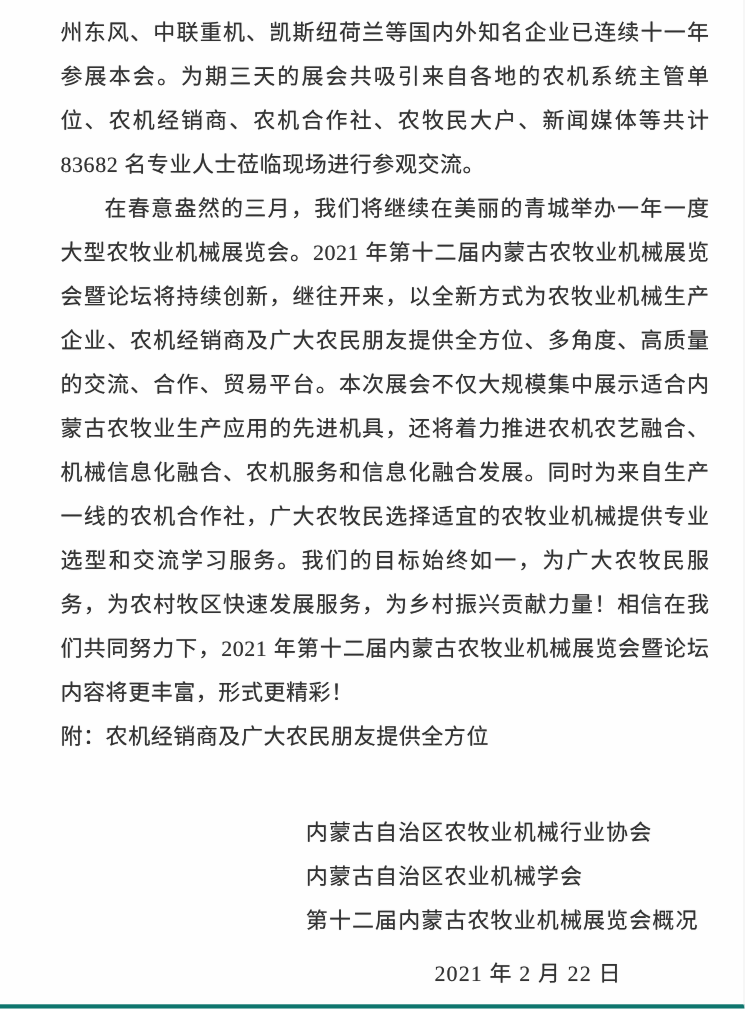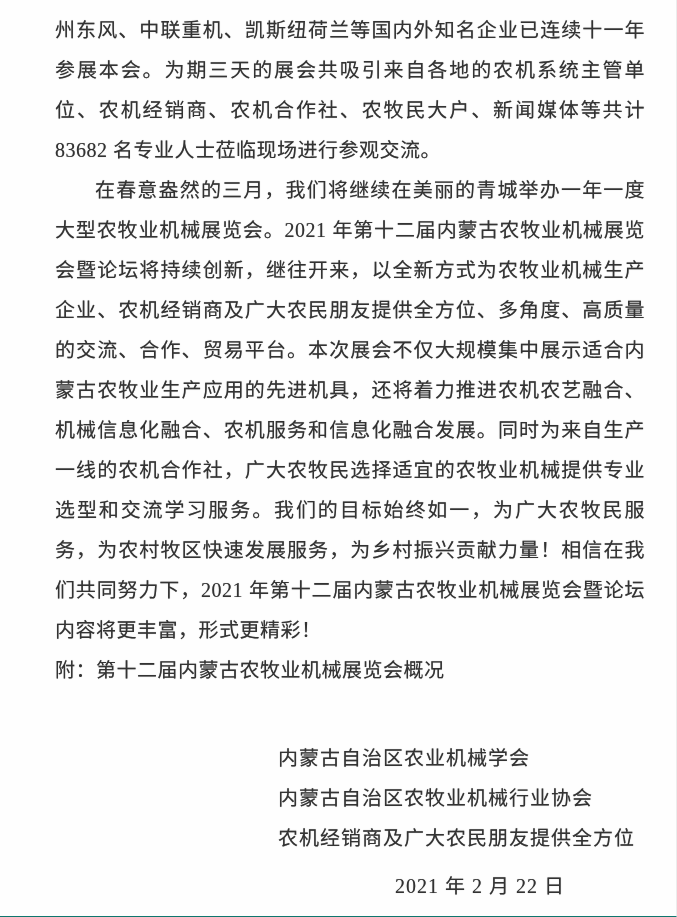--- a/index.html
+++ b/index.html
@@ -7,21 +7,21 @@
     padding: 0;
     background: #ffffff;
   }
   .page {
     position: relative;
     width: 677px;
     height: 917px;
     box-sizing: border-box;
     background: #fefefe;
     border-right: 1px solid #ececec;
-    border-bottom: 1px solid #0f766e;
+    border-bottom: 4px solid #0f766e;
     overflow: hidden;
     font-family: "Liberation Serif", "DejaVu Serif", serif;
     color: #333333;
   }
   .content {
     position: absolute;
     top: 10px;
     left: 55px;
     width: 590px;
   }
@@ -61,23 +61,23 @@
 </head>
 <body>
 
 <div class="page">
   <div class="content">
 
     <p class="para">州东风、中联重机、凯斯纽荷兰等国内外知名企业已连续十一年参展本会。为期三天的展会共吸引来自各地的农机系统主管单位、农机经销商、农机合作社、农牧民大户、新闻媒体等共计 83682 名专业人士莅临现场进行参观交流。</p>
 
     <p class="para indent">在春意盎然的三月，我们将继续在美丽的青城举办一年一度大型农牧业机械展览会。2021 年第十二届内蒙古农牧业机械展览会暨论坛将持续创新，继往开来，以全新方式为农牧业机械生产企业、农机经销商及广大农民朋友提供全方位、多角度、高质量的交流、合作、贸易平台。本次展会不仅大规模集中展示适合内蒙古农牧业生产应用的先进机具，还将着力推进农机农艺融合、机械信息化融合、农机服务和信息化融合发展。同时为来自生产一线的农机合作社，广大农牧民选择适宜的农牧业机械提供专业选型和交流学习服务。我们的目标始终如一，为广大农牧民服务，为农村牧区快速发展服务，为乡村振兴贡献力量！相信在我们共同努力下，2021 年第十二届内蒙古农牧业机械展览会暨论坛内容将更丰富，形式更精彩！</p>
 
-    <p class="para">附：第十二届内蒙古农牧业机械展览会概况</p>
+    <p class="para">附：农机经销商及广大农民朋友提供全方位</p>
 
     <div class="sig-block">
+      <div class="sig-line">内蒙古自治区农牧业机械行业协会</div>
       <div class="sig-line">内蒙古自治区农业机械学会</div>
-      <div class="sig-line">内蒙古自治区农牧业机械行业协会</div>
-      <div class="sig-line">农机经销商及广大农民朋友提供全方位</div>
+      <div class="sig-line">第十二届内蒙古农牧业机械展览会概况</div>
       <div class="date-line">2021 年 2 月 22 日</div>
     </div>
 
   </div>
 </div>
 
 </body></html>

